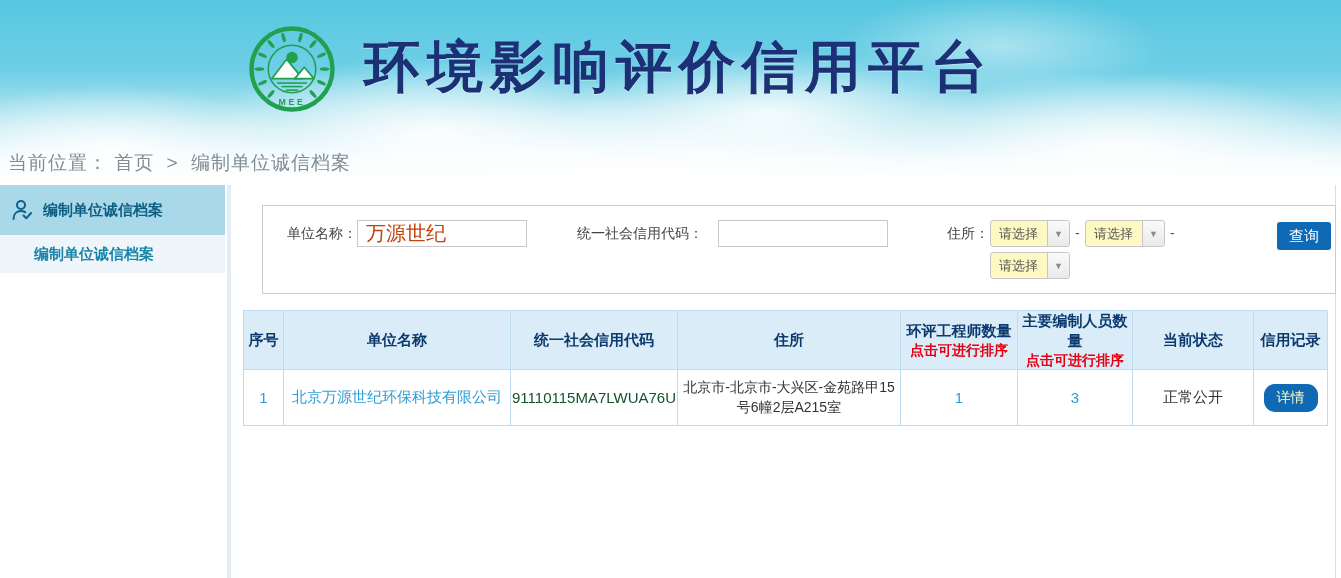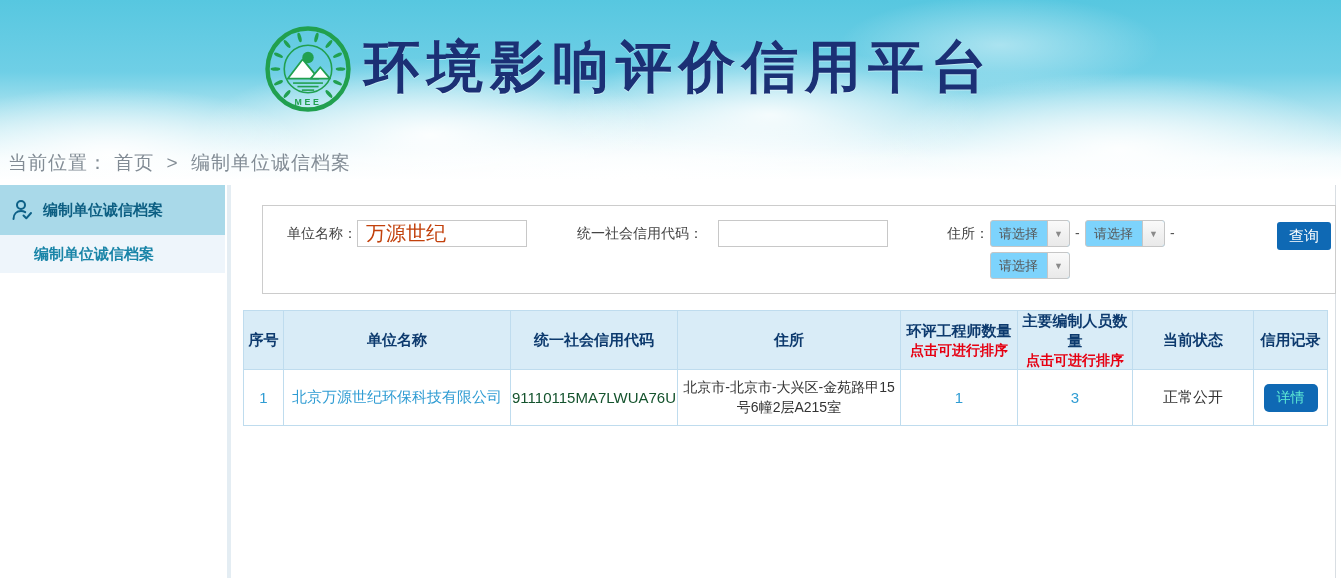--- a/index.html
+++ b/index.html
@@ -17,21 +17,21 @@
     position:absolute; left:0; top:0; width:1341px; height:180px;
     background:
       radial-gradient(ellipse 280px 95px at 110px 155px, rgba(255,255,255,.95), rgba(255,255,255,0) 72%),
       radial-gradient(ellipse 330px 110px at 430px 135px, rgba(255,255,255,.92), rgba(255,255,255,0) 70%),
       radial-gradient(ellipse 300px 95px at 770px 115px, rgba(255,255,255,.85), rgba(255,255,255,0) 70%),
       radial-gradient(ellipse 230px 70px at 1000px 45px, rgba(255,255,255,.45), rgba(255,255,255,0) 70%),
       radial-gradient(ellipse 340px 110px at 1120px 150px, rgba(255,255,255,.92), rgba(255,255,255,0) 70%),
       radial-gradient(ellipse 420px 120px at 640px 185px, rgba(255,255,255,.98), rgba(255,255,255,0) 75%),
       linear-gradient(to bottom, #57c7e0 0%, #6fcfe6 40%, #bde8f2 68%, #f2fbfd 88%, #ffffff 100%);
   }
-  .logo { position:absolute; left:264px; top:25px; width:88px; height:88px;text-align:center; }
+  .logo { position:absolute; left:248px; top:25px; width:88px; height:88px;text-align:center; }
   .site-title {
     position:absolute; left:348px; top:30px;
     font-size:56px; font-weight:bold; letter-spacing:7px;
     color:#1b3075;
     text-shadow:0 1px 0 rgba(255,255,255,.4);
     white-space:nowrap;
     margin-left:16px;
   }
   .breadcrumb {
     position:absolute; left:8px; top:150px;
@@ -69,21 +69,21 @@
   .sp-input {
     position:absolute; height:27px; width:170px;
     border:1px solid #c8c8c8; font-size:20px; color:#c2410c;
     padding:0 8px; outline:none; background:#fff;
     font-family:inherit;
   }
   .inp-unit { left:94px; top:14px; }
   .inp-code { left:455px; top:14px; }
   .combo {
     position:absolute; width:80px; height:27px;
-    border:1px solid #c6c6c6; border-radius:3px; background:#7dd3fc;
+    border:1px solid #c6c6c6; border-radius:3px; background:#fef9c3;
     display:flex; align-items:center; cursor:pointer; overflow:hidden;
   }
   .combo .combo-text { flex:1; font-size:13px; color:#555; padding-left:8px; }
   .combo .combo-btn {
     width:22px; height:100%; border-left:1px solid #c6c6c6;
     background:linear-gradient(#fafafa,#e9e9e9);
     display:flex; align-items:center; justify-content:center;
     color:#8a8a8a; font-size:9px;
   }
   .cmb-1 { left:727px; top:14px; }
@@ -108,21 +108,21 @@
   }
   thead th.sortable { cursor:pointer; }
   thead th .sub { color:#e60012; font-size:14px; font-weight:bold; margin-top:1px; }
   tbody td { height:46px; font-size:15px; color:#333; }
   td.c-index { color:#2f9cd3; }
   .company-link { color:#2f9cd3; cursor:pointer; text-decoration:none; }
   td.c-code { color:#14532d; }
   td.c-addr { font-size:14px; line-height:1.4; padding:8px 4px; }
   .count-link { color:#2f9cd3; cursor:pointer; }
   .detail-btn {
-    background:#0f69b4; color:#5eead4; border:none; border-radius:5px;
+    background:#0f69b4; color:#fef9c3; border:none; border-radius:11px;
     padding:5px 13px; font-size:14px; cursor:pointer; font-family:inherit;
   }
 </style>
 </head>
 <body>
 
 <div class="header">
   <div class="logo">
     <svg viewBox="-50 -50 100 100" width="88" height="88">
       <circle cx="0" cy="0" r="46" fill="none" stroke="#21a04f" stroke-width="5"></circle>

